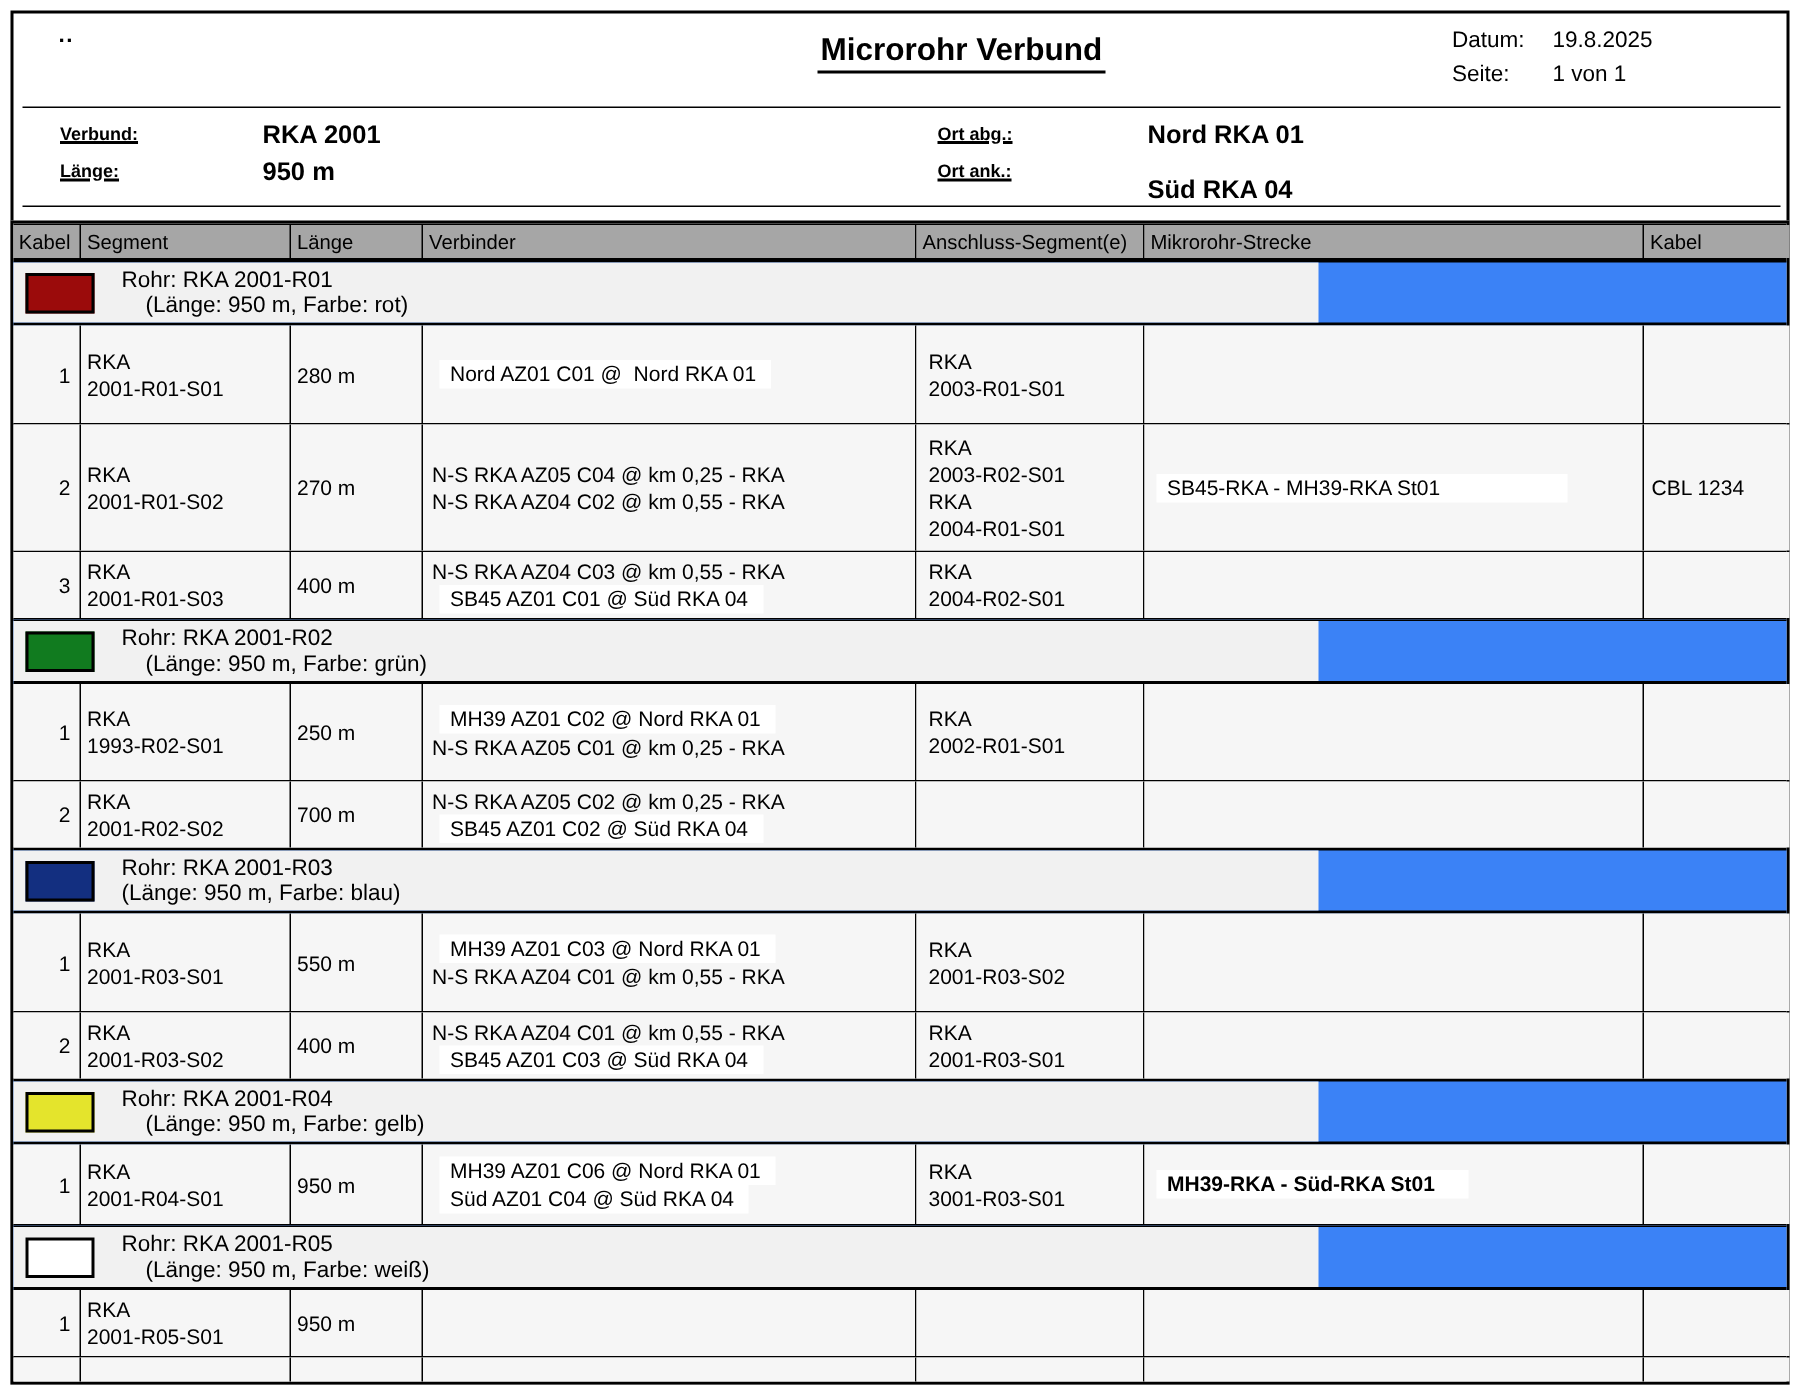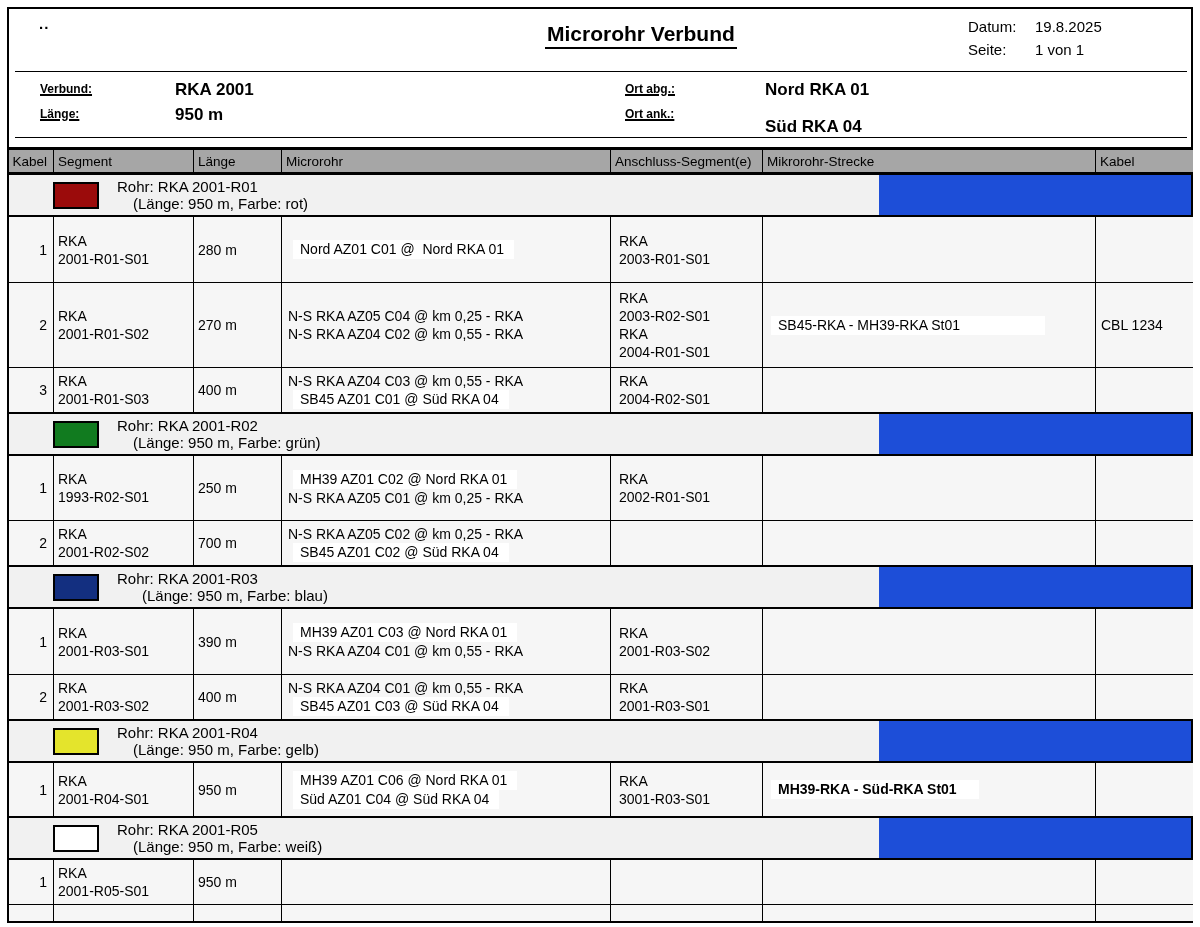--- a/index.html
+++ b/index.html
@@ -28,21 +28,21 @@
   .c-index { align-items:flex-end; padding-right:6px; }
   .line { font-size:14px; line-height:18px; white-space:pre; }
   .hl { background:#ffffff; display:inline-block; padding:0 10px 1px 7px; margin-left:5px; }
   .pad-l { padding-left:4px; }
   .pad-verb { padding-left:6px; }
   .pad-ans { padding-left:8px; }
   .pad-str { padding-left:3px; }
   .pad-kab { padding-left:5px; }
 
   
-  .band-row { align-items:center; border-bottom:2px solid #000; border-top:0.5px solid #000; background:#1d4ed8;padding-left:36px; }
+  .band-row { align-items:center; border-bottom:2px solid #000; border-top:0.5px solid #000; background:#3b82f6; }
   .band-gray { position:absolute; left:0; top:0; bottom:0; width:73.6%; background:#f1f1f1; }
   .swatch { position:relative; z-index:1; width:46px; height:27px; border:2px solid #000; margin-left:8px; flex:0 0 auto; }
   .band-text { position:relative; z-index:1; font-size:15px; margin-left:18px; white-space:pre; }
   .band-info { margin-left:16px; }
 </style>
 </head>
 <body>
 
 <div id="page">
   <div id="frame">
@@ -67,21 +67,21 @@
     <div class="abs fld-label" style="left:616px;top:98px;">Ort ank.:</div>
     <div class="abs fld-value" style="left:756px;top:108px;">Süd RKA 04</div>
 
     <div class="abs rule" style="top:128px;"></div>
 
     <div id="mr-table">
         <div class="row header-row" style="height: 25px;">
           <div class="cell h-cell c-index" style="width: 45px; flex: 0 0 45px;">Kabel</div>
           <div class="cell h-cell c-segment" style="width: 140px; flex: 0 0 140px;">Segment</div>
           <div class="cell h-cell c-laenge" style="width: 88px; flex: 0 0 88px;">Länge</div>
-          <div class="cell h-cell c-verbinder" style="width: 329px; flex: 0 0 329px;">Microrohr</div>
+          <div class="cell h-cell c-verbinder" style="width: 329px; flex: 0 0 329px;">Verbinder</div>
           <div class="cell h-cell c-anschluss" style="width: 152px; flex: 0 0 152px;">Anschluss-Segment(e)</div>
           <div class="cell h-cell c-strecke" style="width: 333px; flex: 0 0 333px;">Mikrorohr-Strecke</div>
           <div class="cell h-cell c-kabel" style="width: 97px; flex: 0 0 97px;">Kabel</div>
         </div>
         <div class="row band-row" style="height: 43px;">
           <div class="band-gray"></div>
           <div class="swatch" style="background: rgb(155, 11, 11);"></div>
           <div class="band-text"><div class="band-label">Rohr: RKA 2001-R01</div><div class="band-info" style="margin-left: 16px;">(Länge: 950 m, Farbe: rot)</div></div>
         </div>
         <div class="row data-row" style="height: 66px;">
@@ -197,32 +197,32 @@
             <div class="line">N-S RKA AZ05 C02 @ km 0,25 - RKA</div>
             <div class="line"><div class="hl">SB45 AZ01 C02 @ Süd RKA 04</div></div>
           </div>
           <div class="cell c-anschluss pad-ans" style="width: 152px; flex: 0 0 152px;"></div>
           <div class="cell c-strecke pad-str" style="width: 333px; flex: 0 0 333px;"></div>
           <div class="cell c-kabel pad-kab" style="width: 97px; flex: 0 0 97px;"></div>
         </div>
         <div class="row band-row" style="height: 43px;">
           <div class="band-gray"></div>
           <div class="swatch" style="background: rgb(19, 47, 128);"></div>
-          <div class="band-text"><div class="band-label">Rohr: RKA 2001-R03</div><div class="band-info" style="margin-left: 25px;">(Länge: 950 m, Farbe: blau)</div></div>
+          <div class="band-text"><div class="band-label">Rohr: RKA 2001-R03</div><div class="band-info" style="margin-left: 0;">(Länge: 950 m, Farbe: blau)</div></div>
         </div>
         <div class="row data-row" style="height: 66px;">
           <div class="cell c-index" style="width: 45px; flex: 0 0 45px;">
             <div class="line">1</div>
           </div>
           <div class="cell c-segment pad-l" style="width: 140px; flex: 0 0 140px;">
             <div class="line">RKA</div>
             <div class="line">2001-R03-S01</div>
           </div>
           <div class="cell c-laenge pad-l" style="width: 88px; flex: 0 0 88px;">
-            <div class="line">390 m</div>
+            <div class="line">550 m</div>
           </div>
           <div class="cell c-verbinder pad-verb" style="width: 329px; flex: 0 0 329px;">
             <div class="line"><div class="hl">MH39 AZ01 C03 @ Nord RKA 01</div></div>
             <div class="line">N-S RKA AZ04 C01 @ km 0,55 - RKA</div>
           </div>
           <div class="cell c-anschluss pad-ans" style="width: 152px; flex: 0 0 152px;">
             <div class="line">RKA</div>
             <div class="line">2001-R03-S02</div>
           </div>
           <div class="cell c-strecke pad-str" style="width: 333px; flex: 0 0 333px;"></div>

